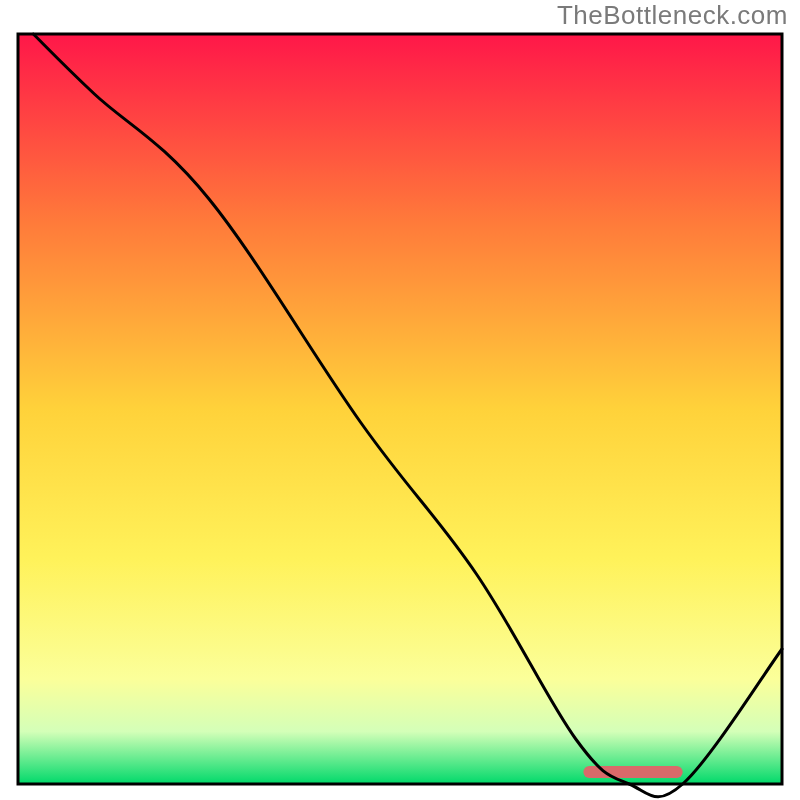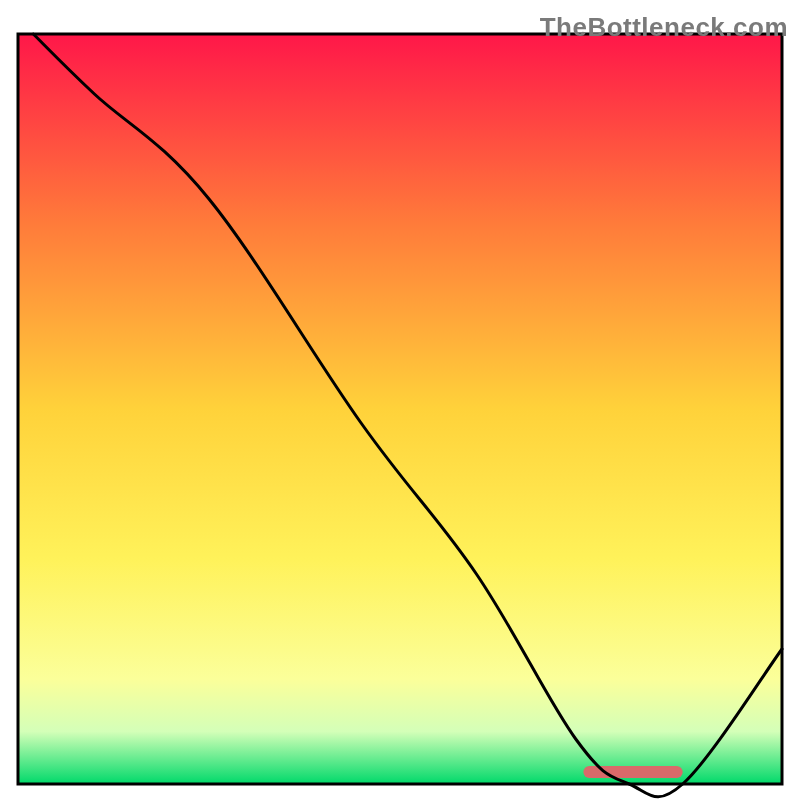--- a/index.html
+++ b/index.html
@@ -10,25 +10,25 @@
     overflow: hidden;
     background: #ffffff;
   }
   .outer {
     position: relative;
     width: 800px;
     height: 800px;
   }
   .watermark {
     position: absolute;
-    top: 12px;
+    top: 0;
     right: 12px;
     font-family: Arial, Helvetica, sans-serif;
     font-size: 26px;
-    font-weight: bold;
+    font-weight: normal;
     color: #7a7a7a;
     letter-spacing: 0.5px;
     z-index: 10;
   }
   svg {
     position: absolute;
     top: 0;
     left: 0;
   }
 </style>

